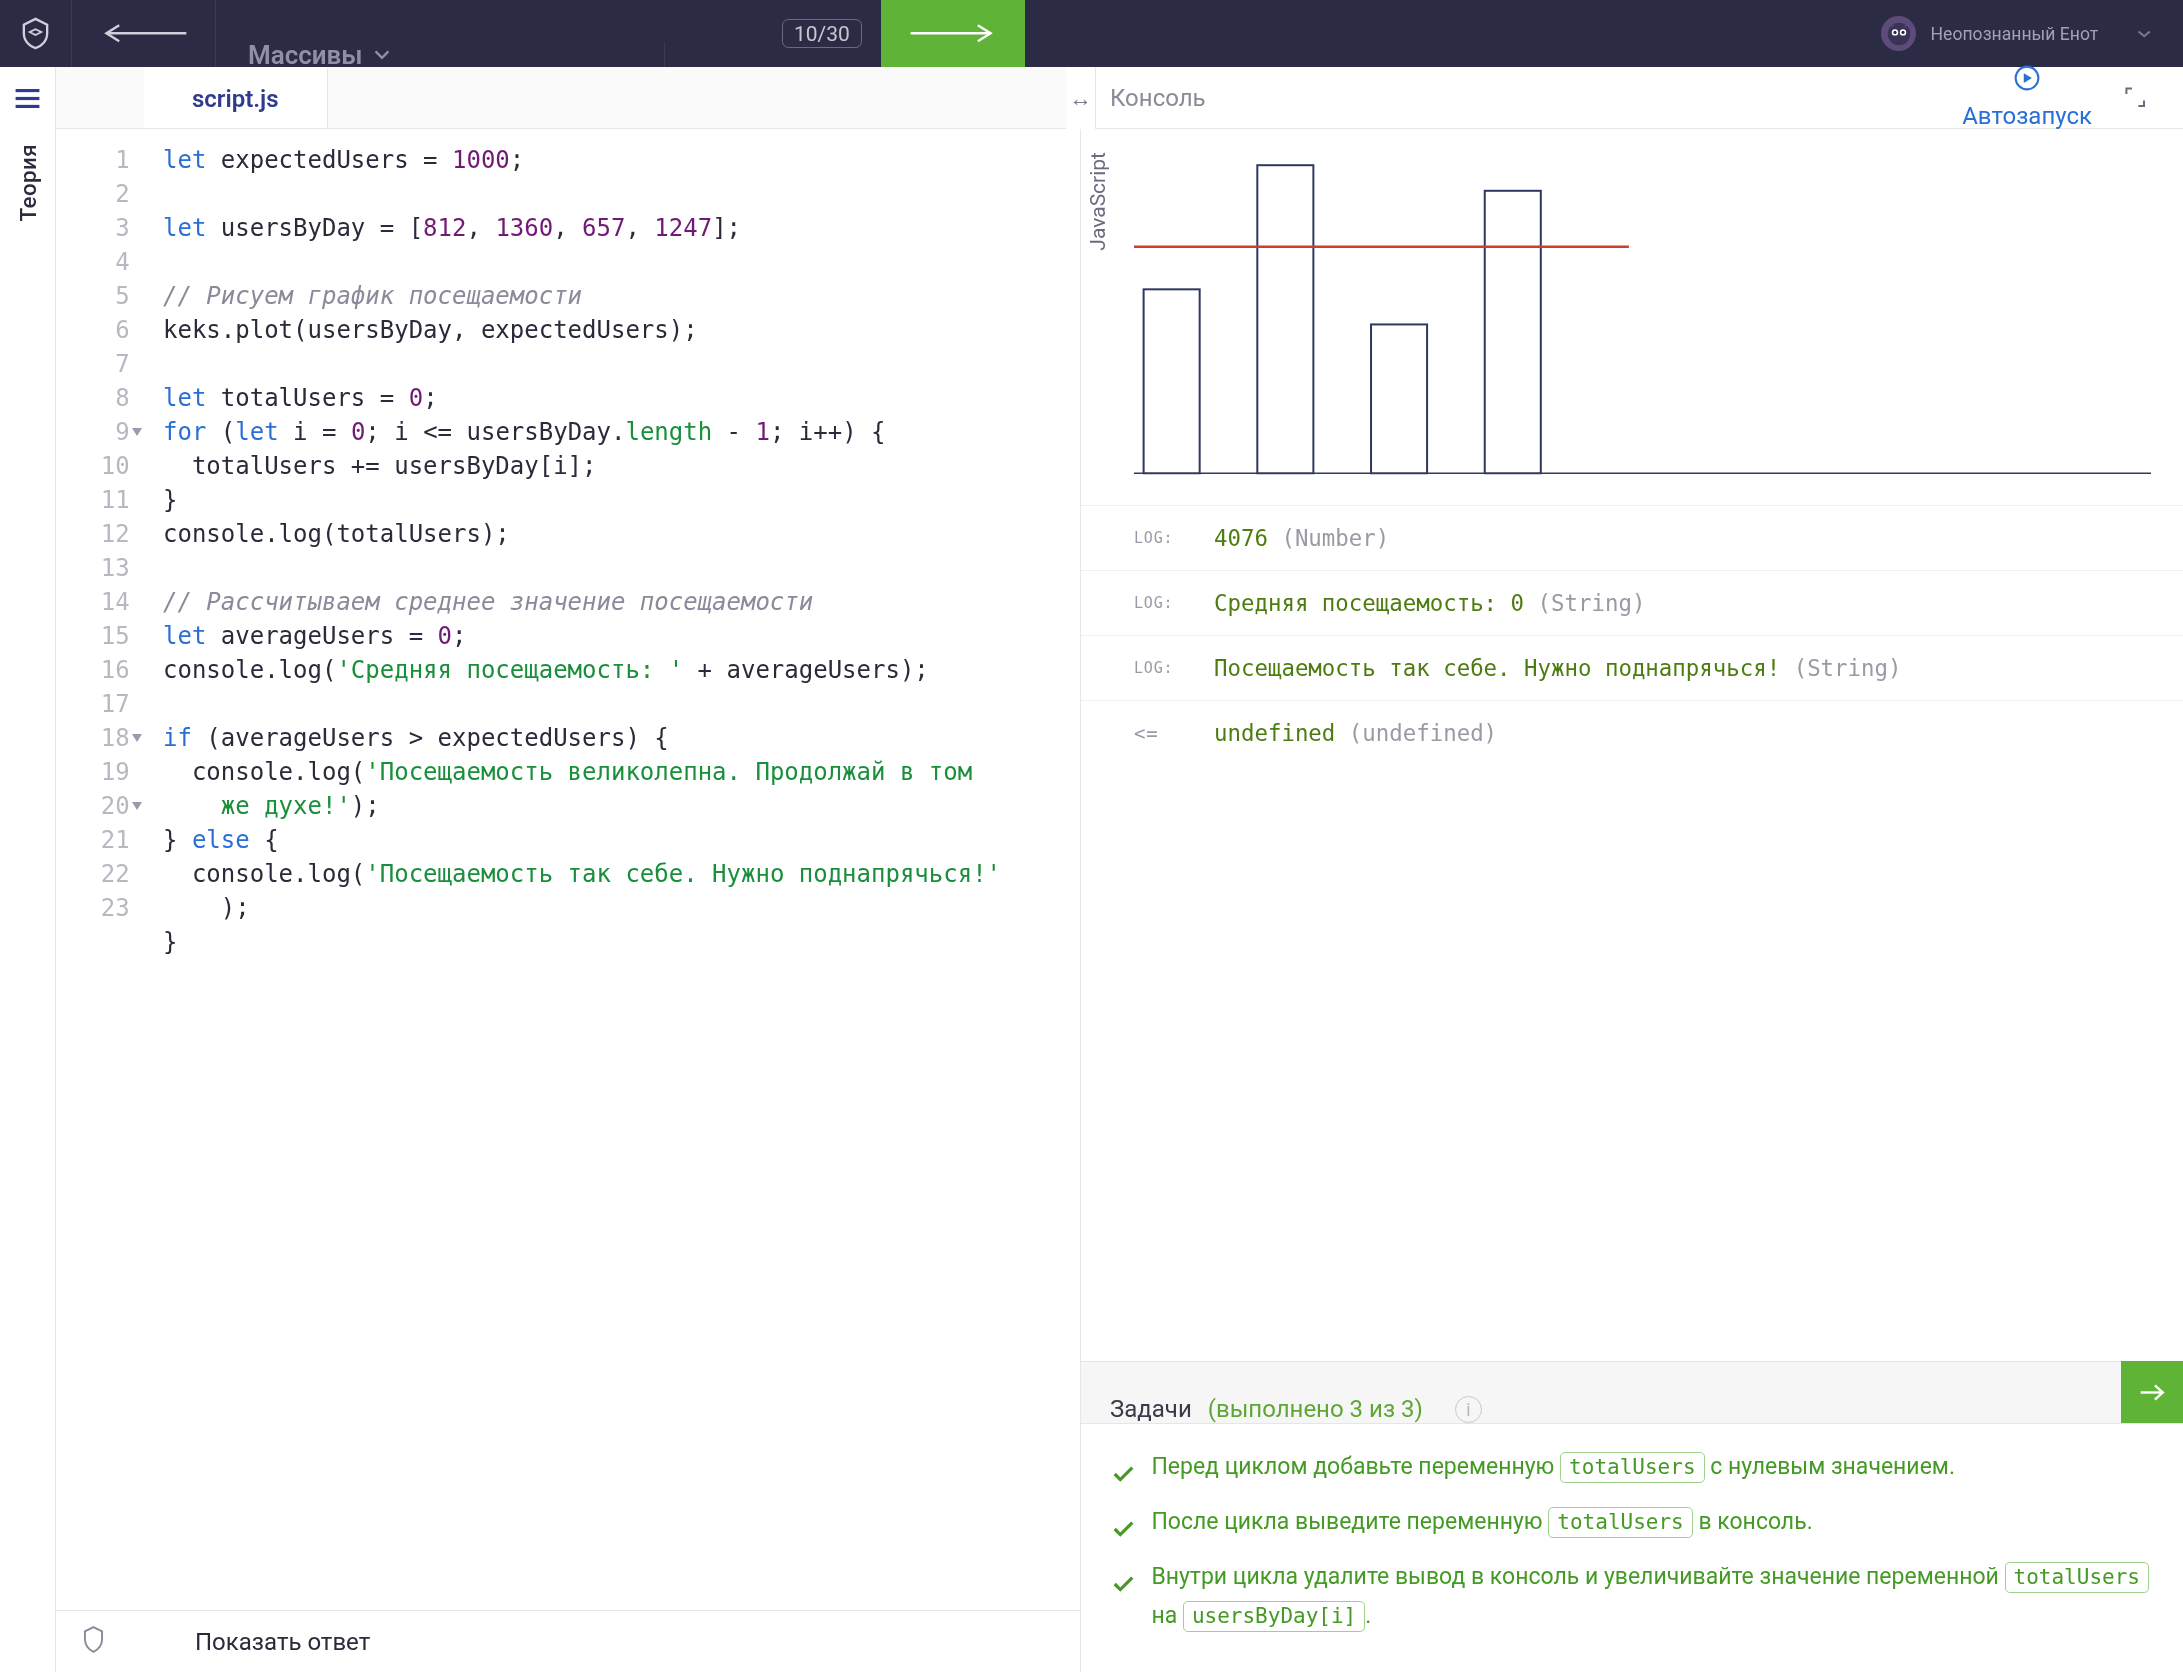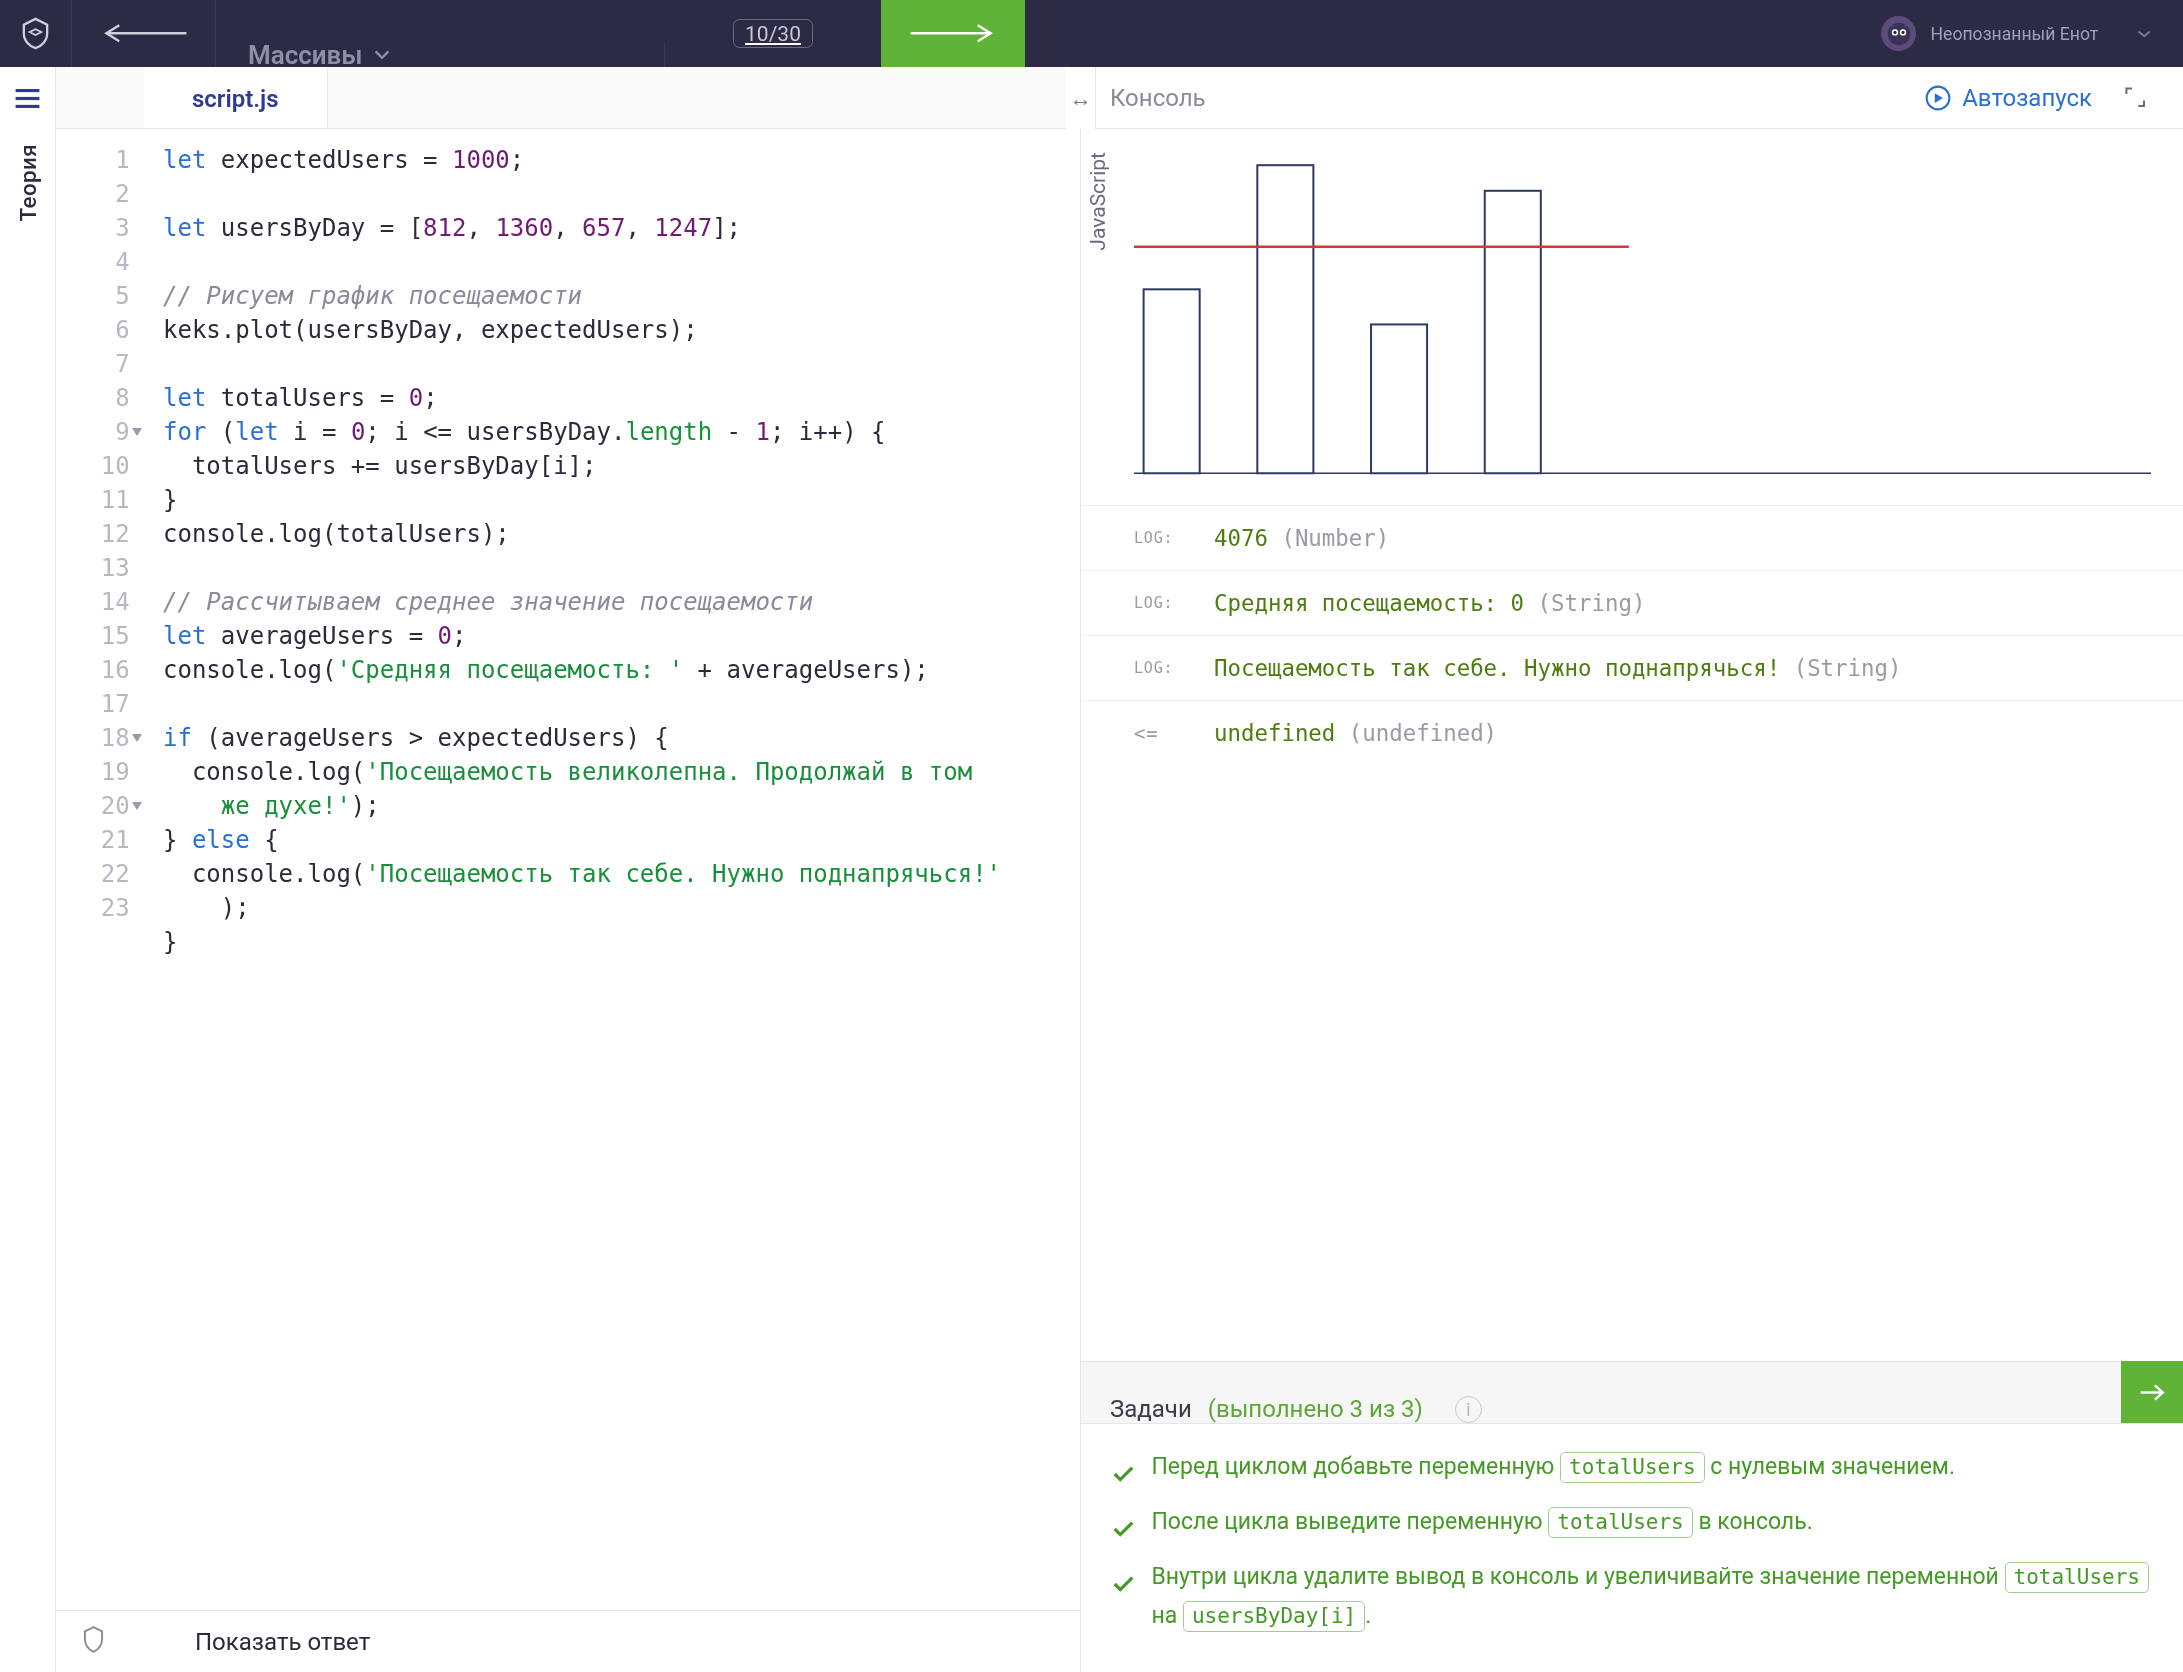--- a/index.html
+++ b/index.html
@@ -42,24 +42,23 @@
     color: #8f8fa5;
     font-size: 26px;
     font-weight: 600;
     gap: 11.2px;
     border-right: 0.8px solid rgba(255,255,255,0.07);
     min-width: 449px;
     margin-top: 42px;
   }
   .progress-badge-wrap {
     flex: 0 0 auto;
-    display: flex; align-items: center; justify-content: center;
+    display: flex; align-items: center; justify-content: flex-end;
     padding: 0 19px;
     width: 216px;
-    text-decoration: underline;
   }
   .progress-badge {
     border: 1.6px solid #6a6a80;
     border-radius: 6.4px;
     padding: 1.6px 11.2px;
     font-size: 21px;
     color: #c7c7d4;
   }
   .topbar-spacer { flex: 1; }
   .user-box {
@@ -203,20 +202,21 @@
     gap: 24px;
   }
   .console-title {
     font-size: 24px; color: #8a8a98; flex: 1;
   }
   .autorun {
     display: flex; align-items: center; gap: 11.2px;
     color: #2a6fd6;
     font-size: 24px;
     cursor: pointer;
+    flex-direction: column;
   }
   .expand-btn {
     width: 38px; height: 38px;
     display: flex; align-items: center; justify-content: center;
     color: #6a6a80;
     cursor: pointer;
   }
   .js-label {
     position: absolute;
     left: 4.8px; top: 85px;

